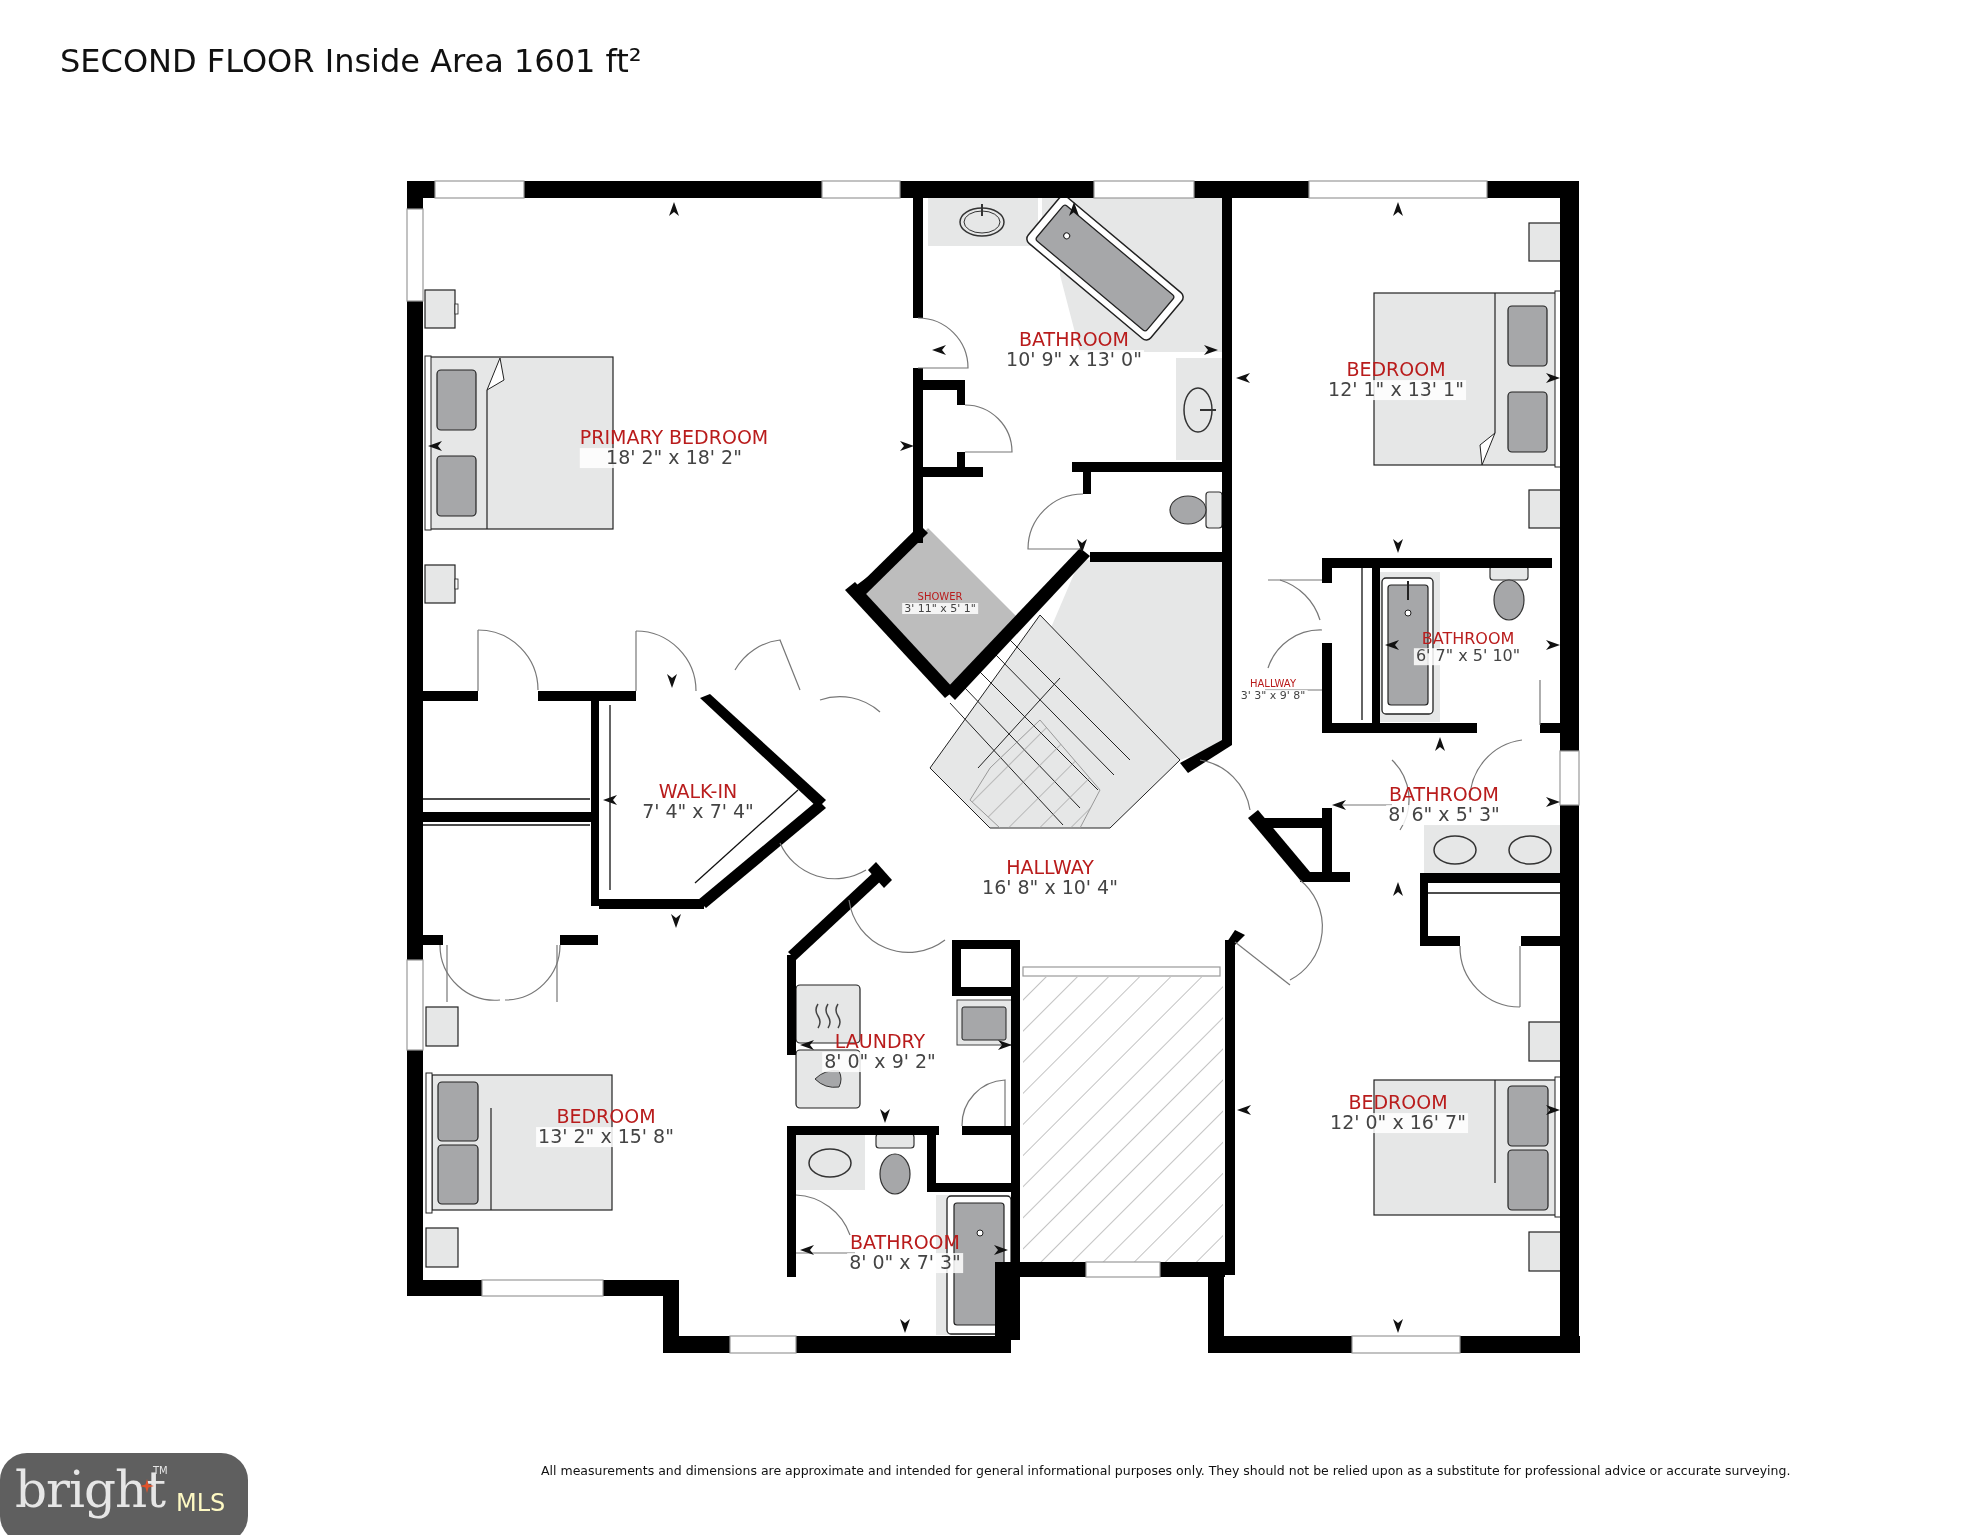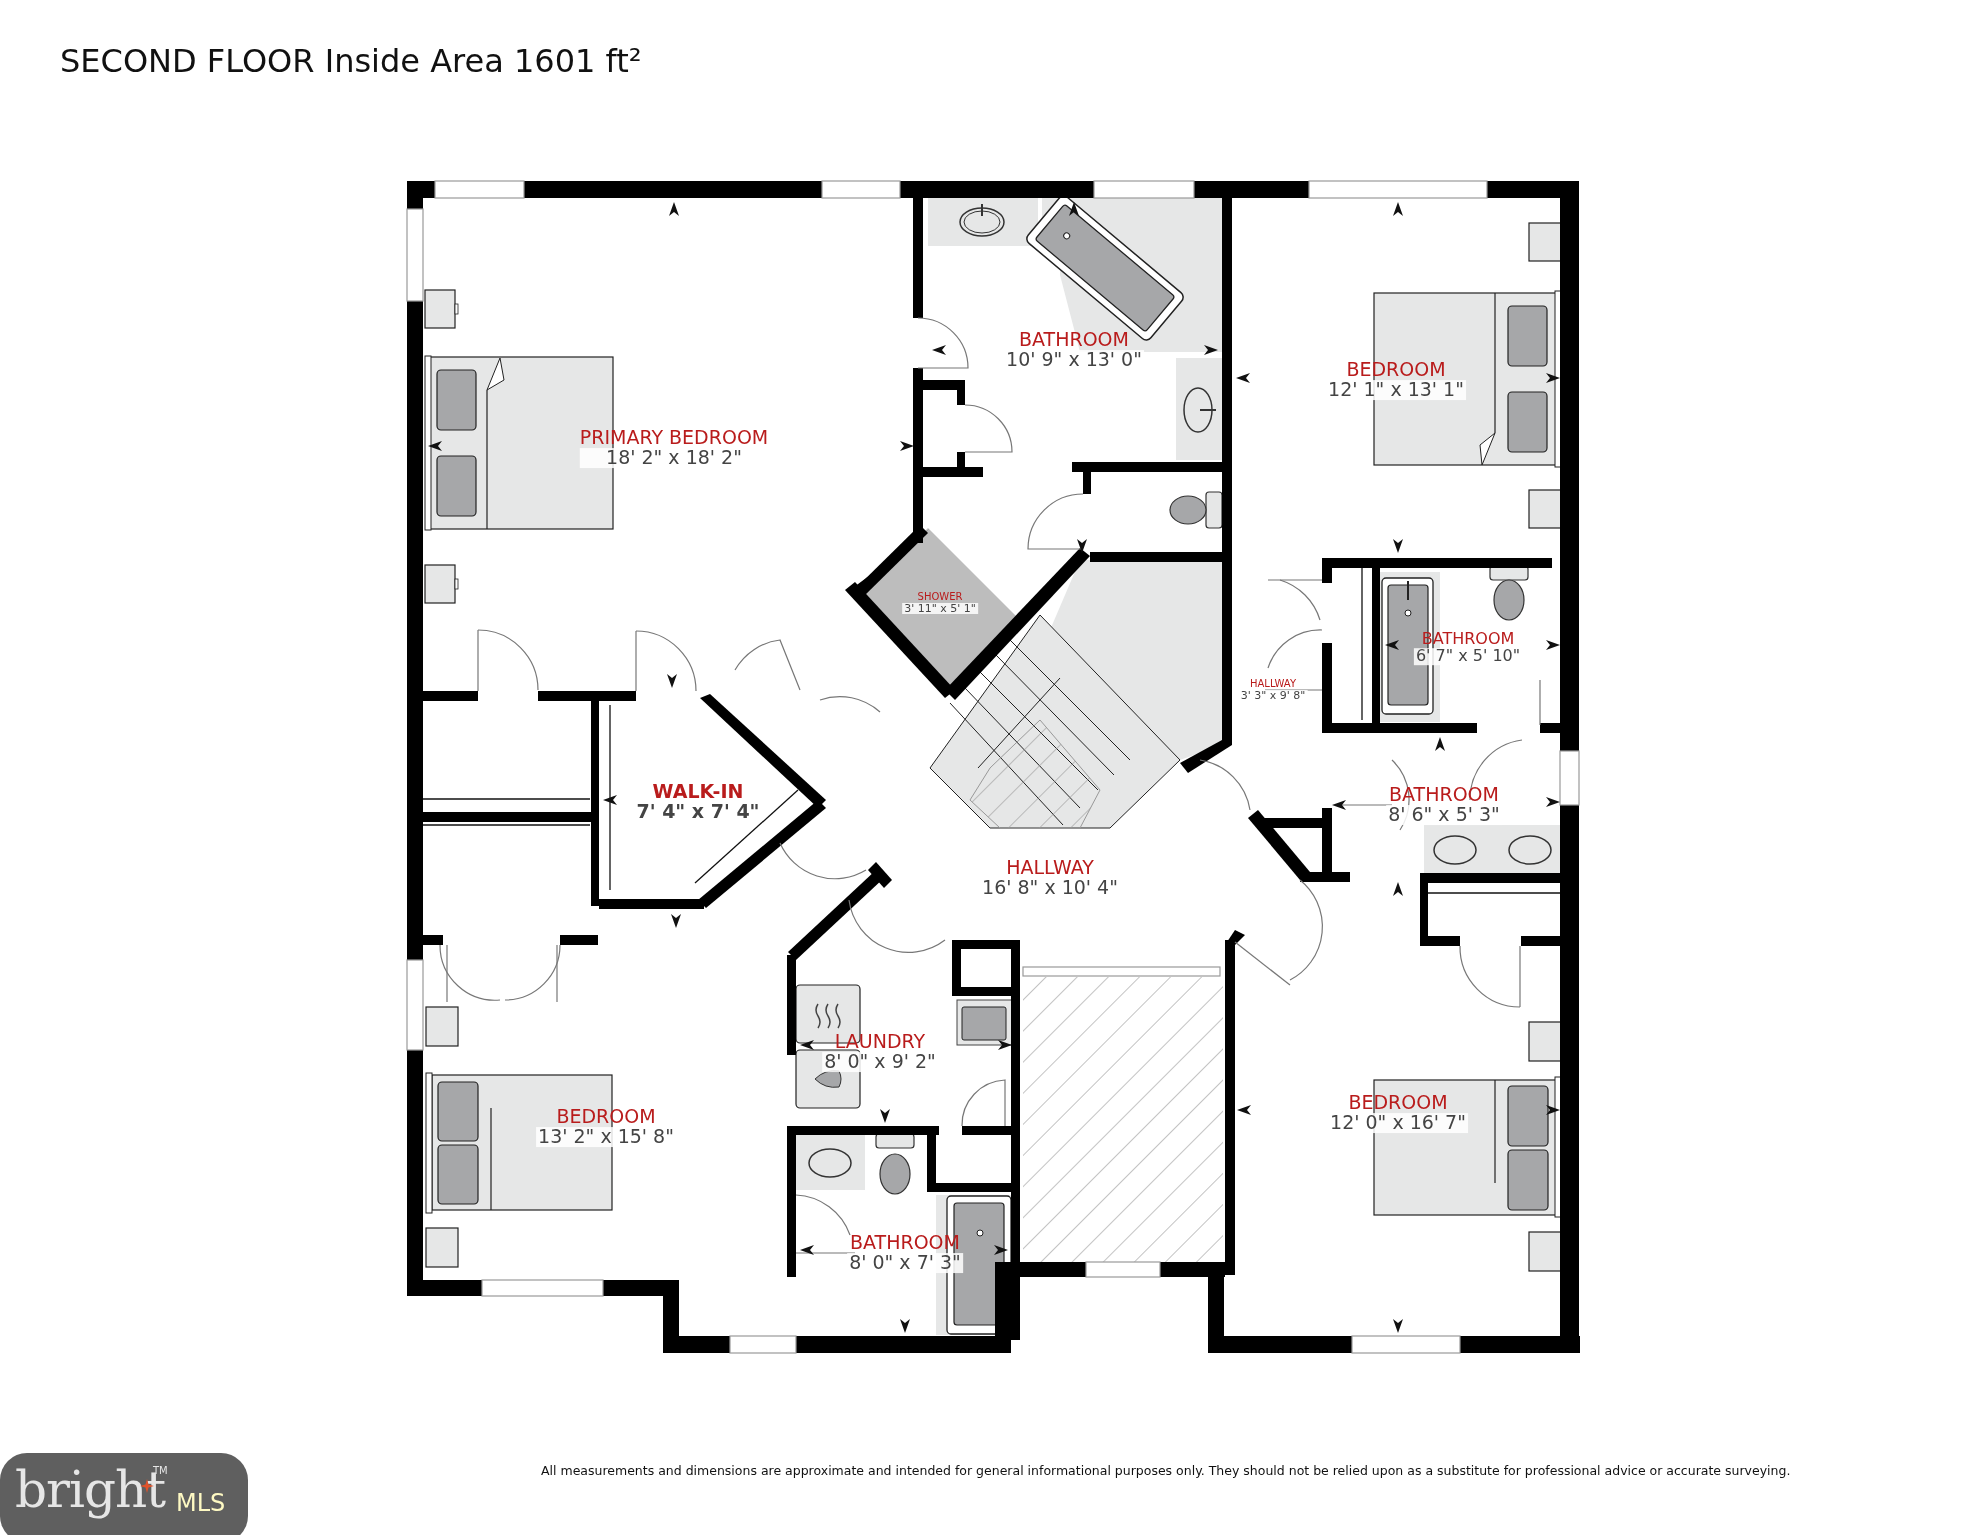--- a/index.html
+++ b/index.html
@@ -351,21 +351,21 @@
   <span class="d">10' 9" x 13' 0"</span>
 </div>
 <div class="lbl" style="left:1396px; top:380px;">
   <span class="n">BEDROOM</span>
   <span class="d">12' 1" x 13' 1"</span>
 </div>
 <div class="lbl sm" style="left:940px; top:603px;">
   <span class="n">SHOWER</span>
   <span class="d">3' 11" x 5' 1"</span>
 </div>
-<div class="lbl" style="left:698px; top:802px;font-weight:bold;">
+<div class="lbl" style="left:698px; top:802px;">
   <span class="n">WALK-IN</span>
   <span class="d">7' 4" x 7' 4"</span>
 </div>
 <div class="lbl sm" style="left:1273px; top:690px;">
   <span class="n">HALLWAY</span>
   <span class="d">3' 3" x 9' 8"</span>
 </div>
 <div class="lbl" style="left:1468px; top:648px;">
   <span class="n" style="font-size:16px">BATHROOM</span>
   <span class="d" style="font-size:16px">6' 7" x 5' 10"</span>

